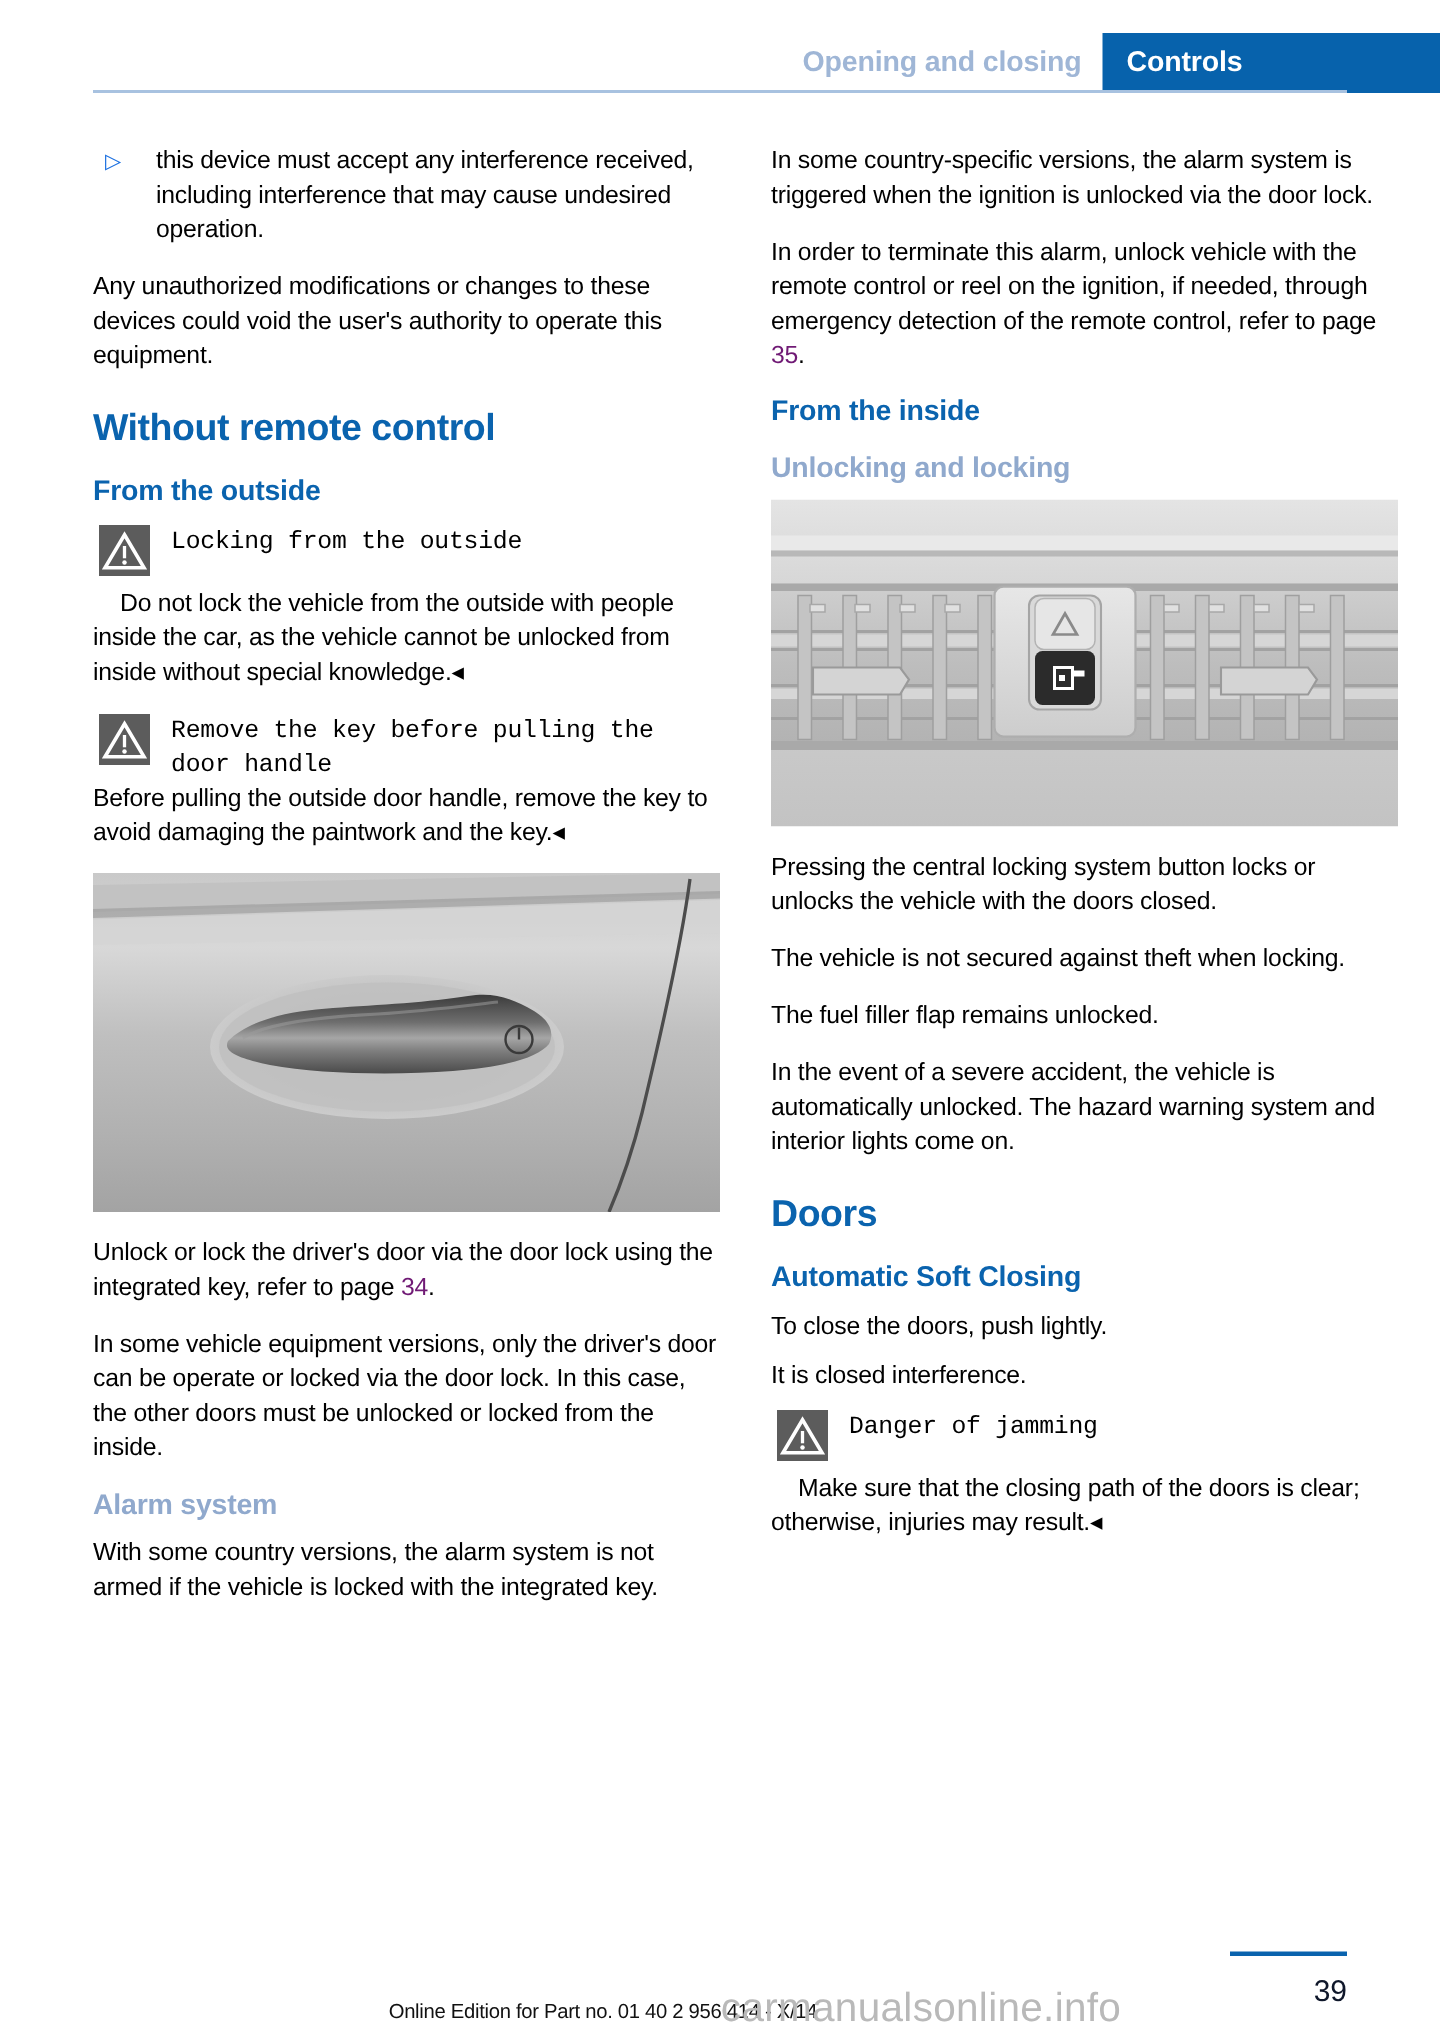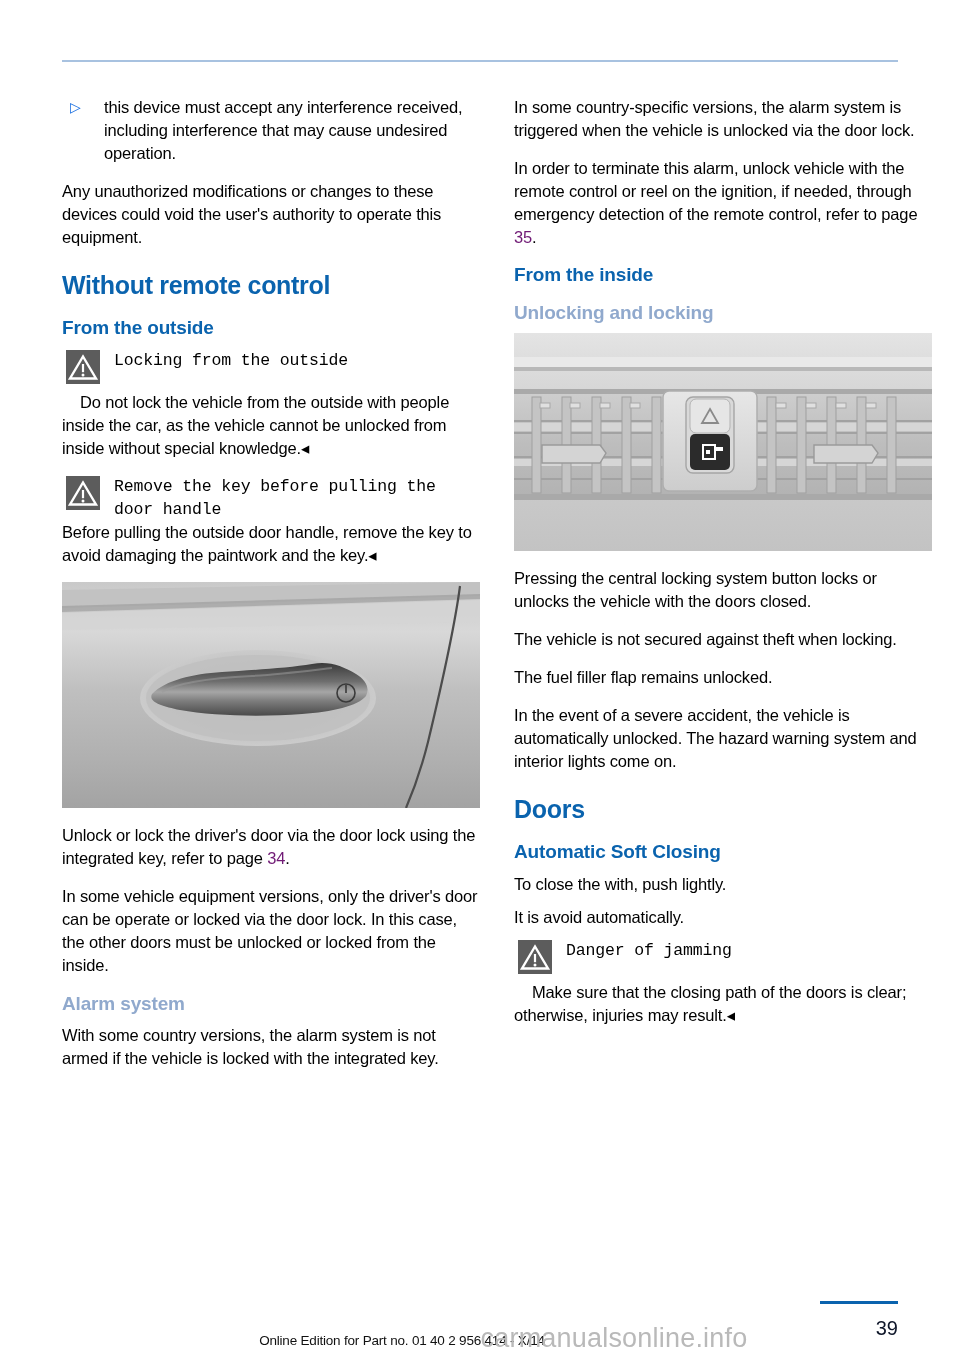--- a/index.html
+++ b/index.html
@@ -213,20 +213,24 @@
     pointer-events: none;
   }
   .watermark span { position: relative; left: 118px; }
 </style>
 </head>
 <body>
 
 <div class="page">
 
   <div class="header">
+    <div class="header-tabs">
+      <div class="tab-section">Opening and closing</div>
+      <div class="tab-chapter">Controls</div>
+    </div>
     <div class="header-rule"></div>
   </div>
 
   <div class="content">
     <div class="columns">
 
       <div class="col">
 
         <div class="bullet-item">
           <div class="bullet-marker">▷</div>
@@ -315,21 +319,21 @@
 
         <p class="body">In some vehicle equipment versions, only the driver's door can be operate or locked via the door lock. In this case, the other doors must be unlocked or locked from the inside.</p>
 
         <h3 class="subsub">Alarm system</h3>
 
         <p class="body">With some country versions, the alarm system is not armed if the vehicle is locked with the integrated key.</p>
       </div>
 
       <div class="col">
 
-        <p class="body">In some country-specific versions, the alarm system is triggered when the vehicle is unlocked via the door lock.</p>
+        <p class="body">In some country-specific versions, the alarm system is triggered when the ignition is unlocked via the door lock.</p>
 
         <p class="body">
           <span>In order to terminate this alarm, unlock vehicle with the remote control or reel on the ignition, if needed, through emergency detection of the remote control, refer to page </span><span class="pageref">35</span><span>.</span>
         </p>
 
         <h2 class="sub">From the inside</h2>
 
         <h3 class="subsub">Unlocking and locking</h3>
 
         <div class="figure fig-console">
@@ -416,23 +420,23 @@
         <p class="body">The vehicle is not secured against theft when locking.</p>
 
         <p class="body">The fuel filler flap remains unlocked.</p>
 
         <p class="body">In the event of a severe accident, the vehicle is automatically unlocked. The hazard warning system and interior lights come on.</p>
 
         <h1 class="section">Doors</h1>
 
         <h2 class="sub">Automatic Soft Closing</h2>
 
-        <p class="body tight">To close the with, push lightly.</p>
-
-        <p class="body tight">It is avoid automatically.</p>
+        <p class="body tight">To close the doors, push lightly.</p>
+
+        <p class="body tight">It is closed interference.</p>
 
         <div class="warn-block">
           <div class="warn-head">
             <span class="warn-icon">
               <svg width="34" height="34" viewBox="0 0 34 34">
                 <rect x="0" y="0" width="34" height="34" fill="#5c5c5c"></rect>
                 <path d="M17 6.5 L30 28.5 L4 28.5 Z" fill="none" stroke="#ffffff" stroke-width="2.4" stroke-linejoin="miter"></path>
                 <rect x="15.9" y="14" width="2.2" height="8.2" fill="#ffffff"></rect>
                 <circle cx="17" cy="25" r="1.5" fill="#ffffff"></circle>
               </svg>

